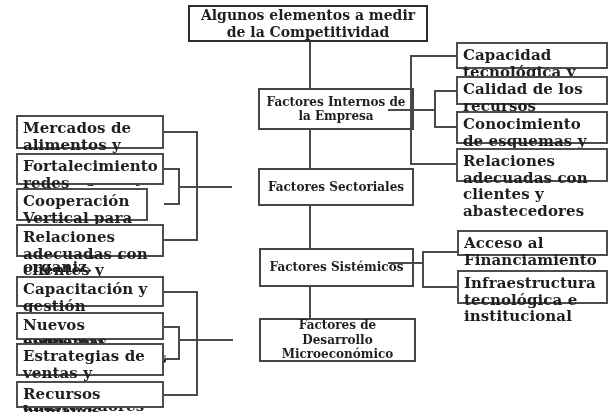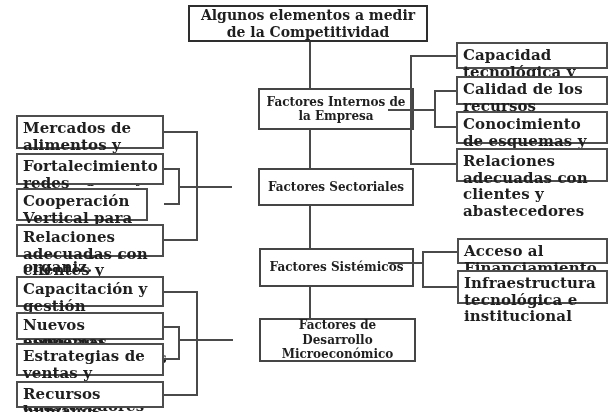--- a/index.html
+++ b/index.html
@@ -86,21 +86,21 @@
   <div class="box leaf-box" style="left:16px;top:153px;width:148px;height:32px;">
     <span>Fortalecimiento redes cooperación horizontales</span>
   </div>
   <div class="box leaf-box" style="left:16px;top:188px;width:132px;height:33px;">
     <span>Cooperación Vertical para optimizar tecnología y organiz.</span>
   </div>
   <div class="box leaf-box" style="left:16px;top:224px;width:148px;height:33px;">
     <span>Relaciones adecuadas con clientes y abastecedores</span>
   </div>
 
-  <div class="box leaf-box" style="left:457px;top:238px;width:151px;height:26px;">
+  <div class="box leaf-box" style="left:457px;top:230px;width:151px;height:26px;">
     <span>Acceso al Financiamiento</span>
   </div>
   <div class="box leaf-box" style="left:457px;top:270px;width:151px;height:34px;">
     <span>Infraestructura tecnológica e institucional</span>
   </div>
 
   <div class="box leaf-box" style="left:16px;top:276px;width:148px;height:31px;">
     <span>Capacitación y gestión tecnológica de empresas</span>
   </div>
   <div class="box leaf-box" style="left:16px;top:312px;width:148px;height:28px;">

